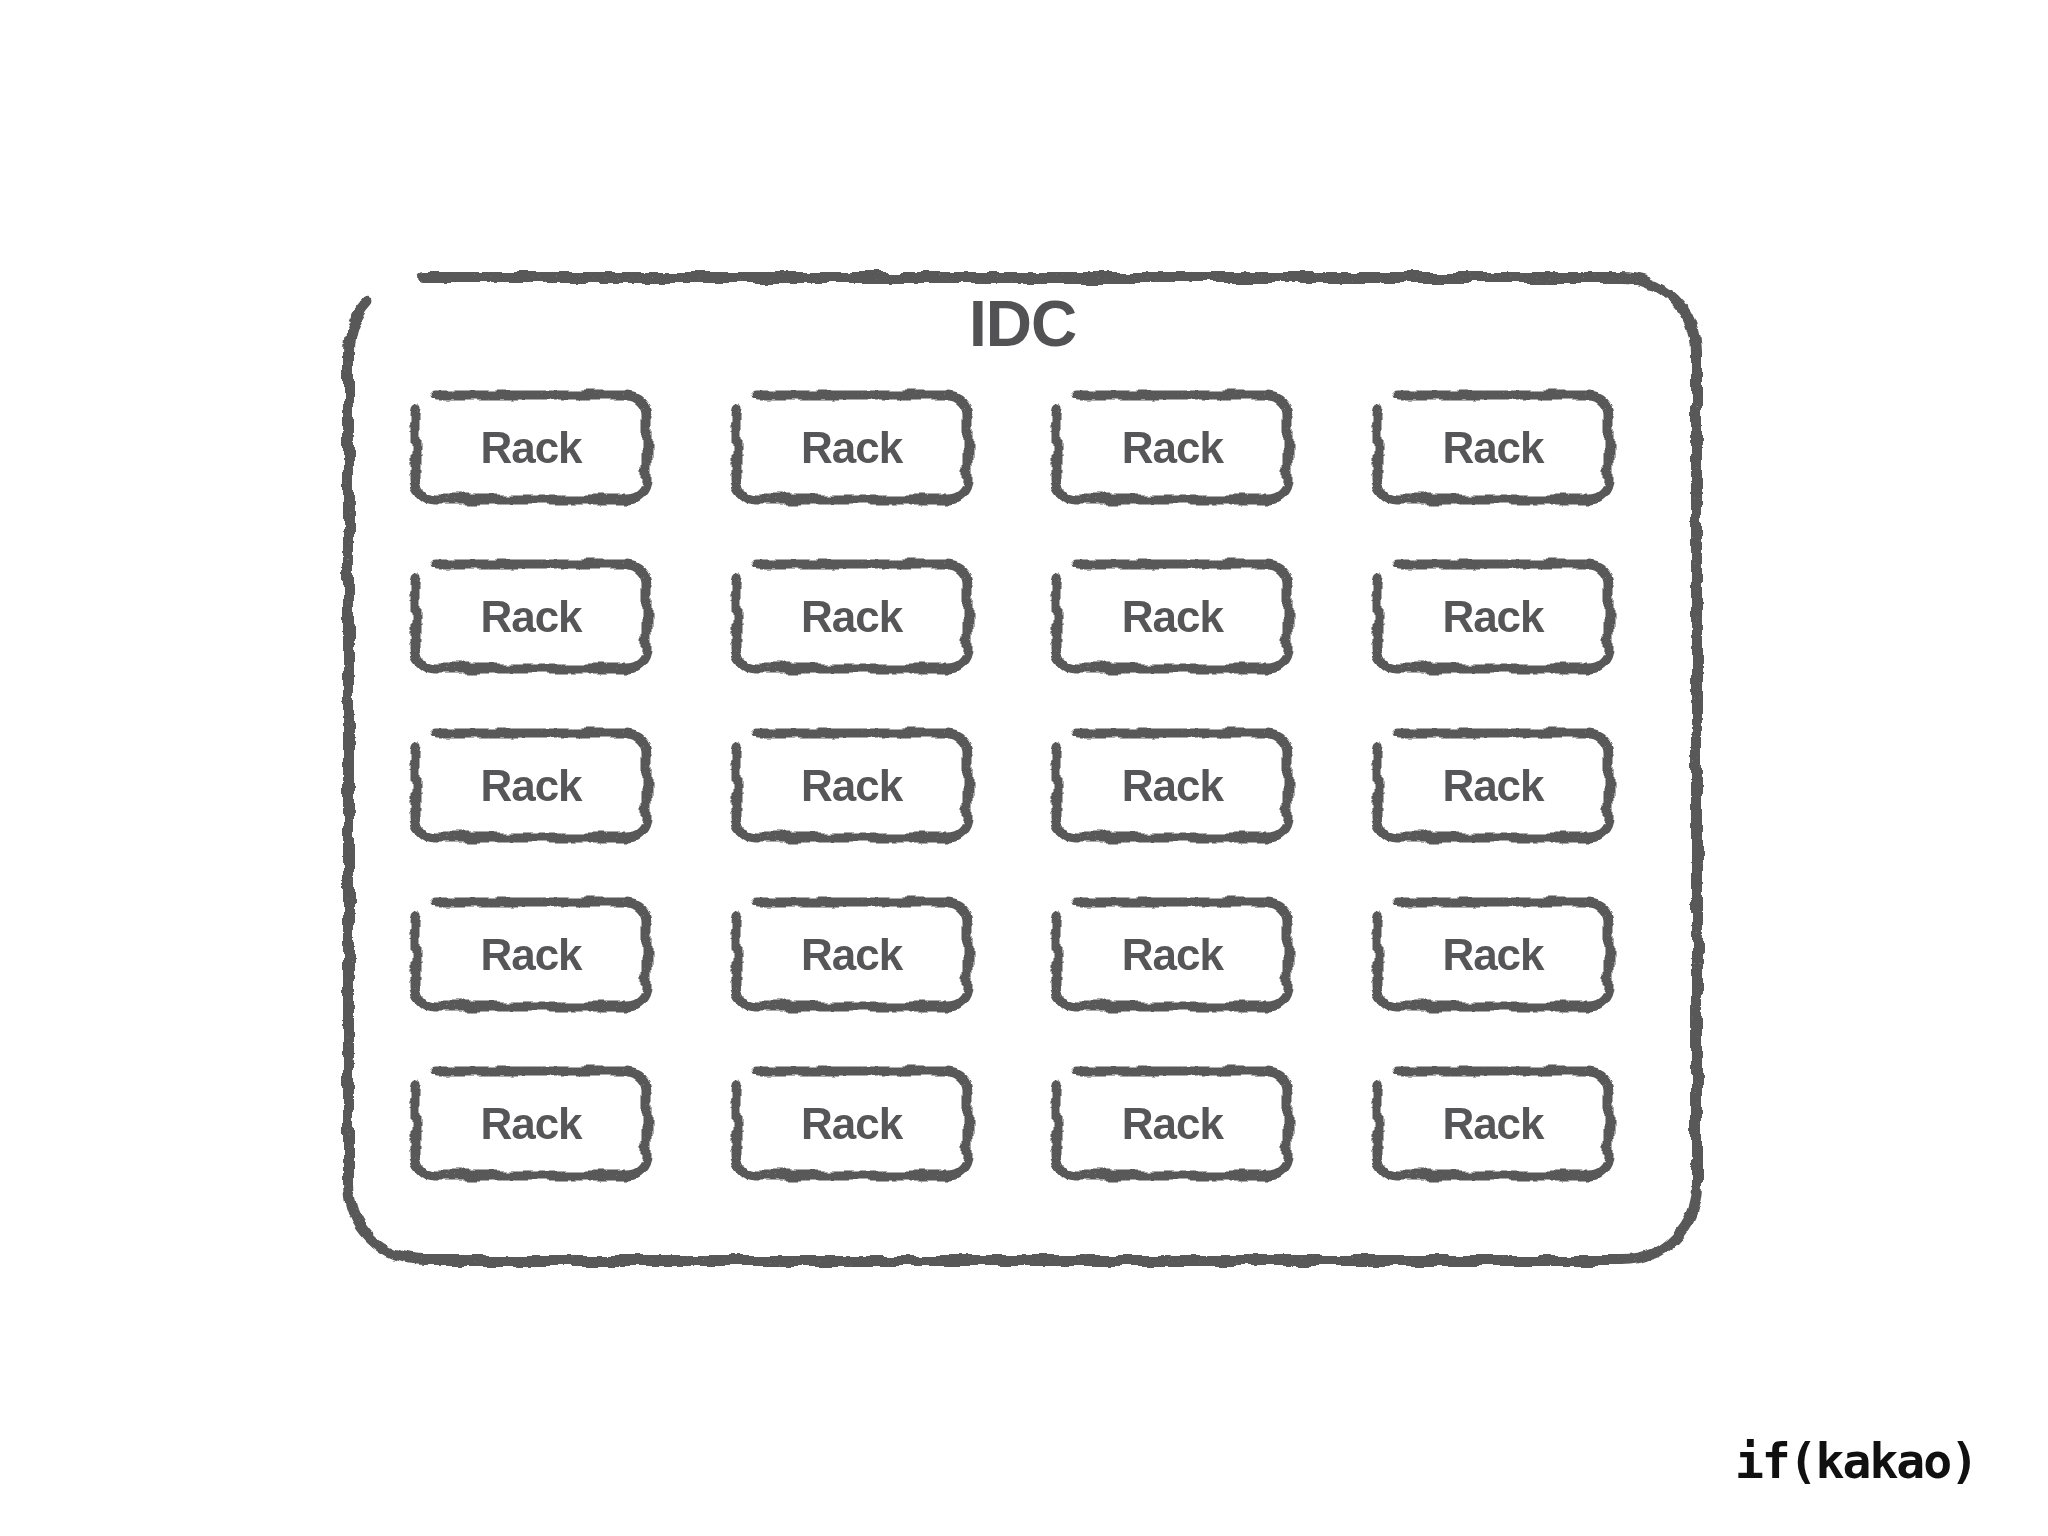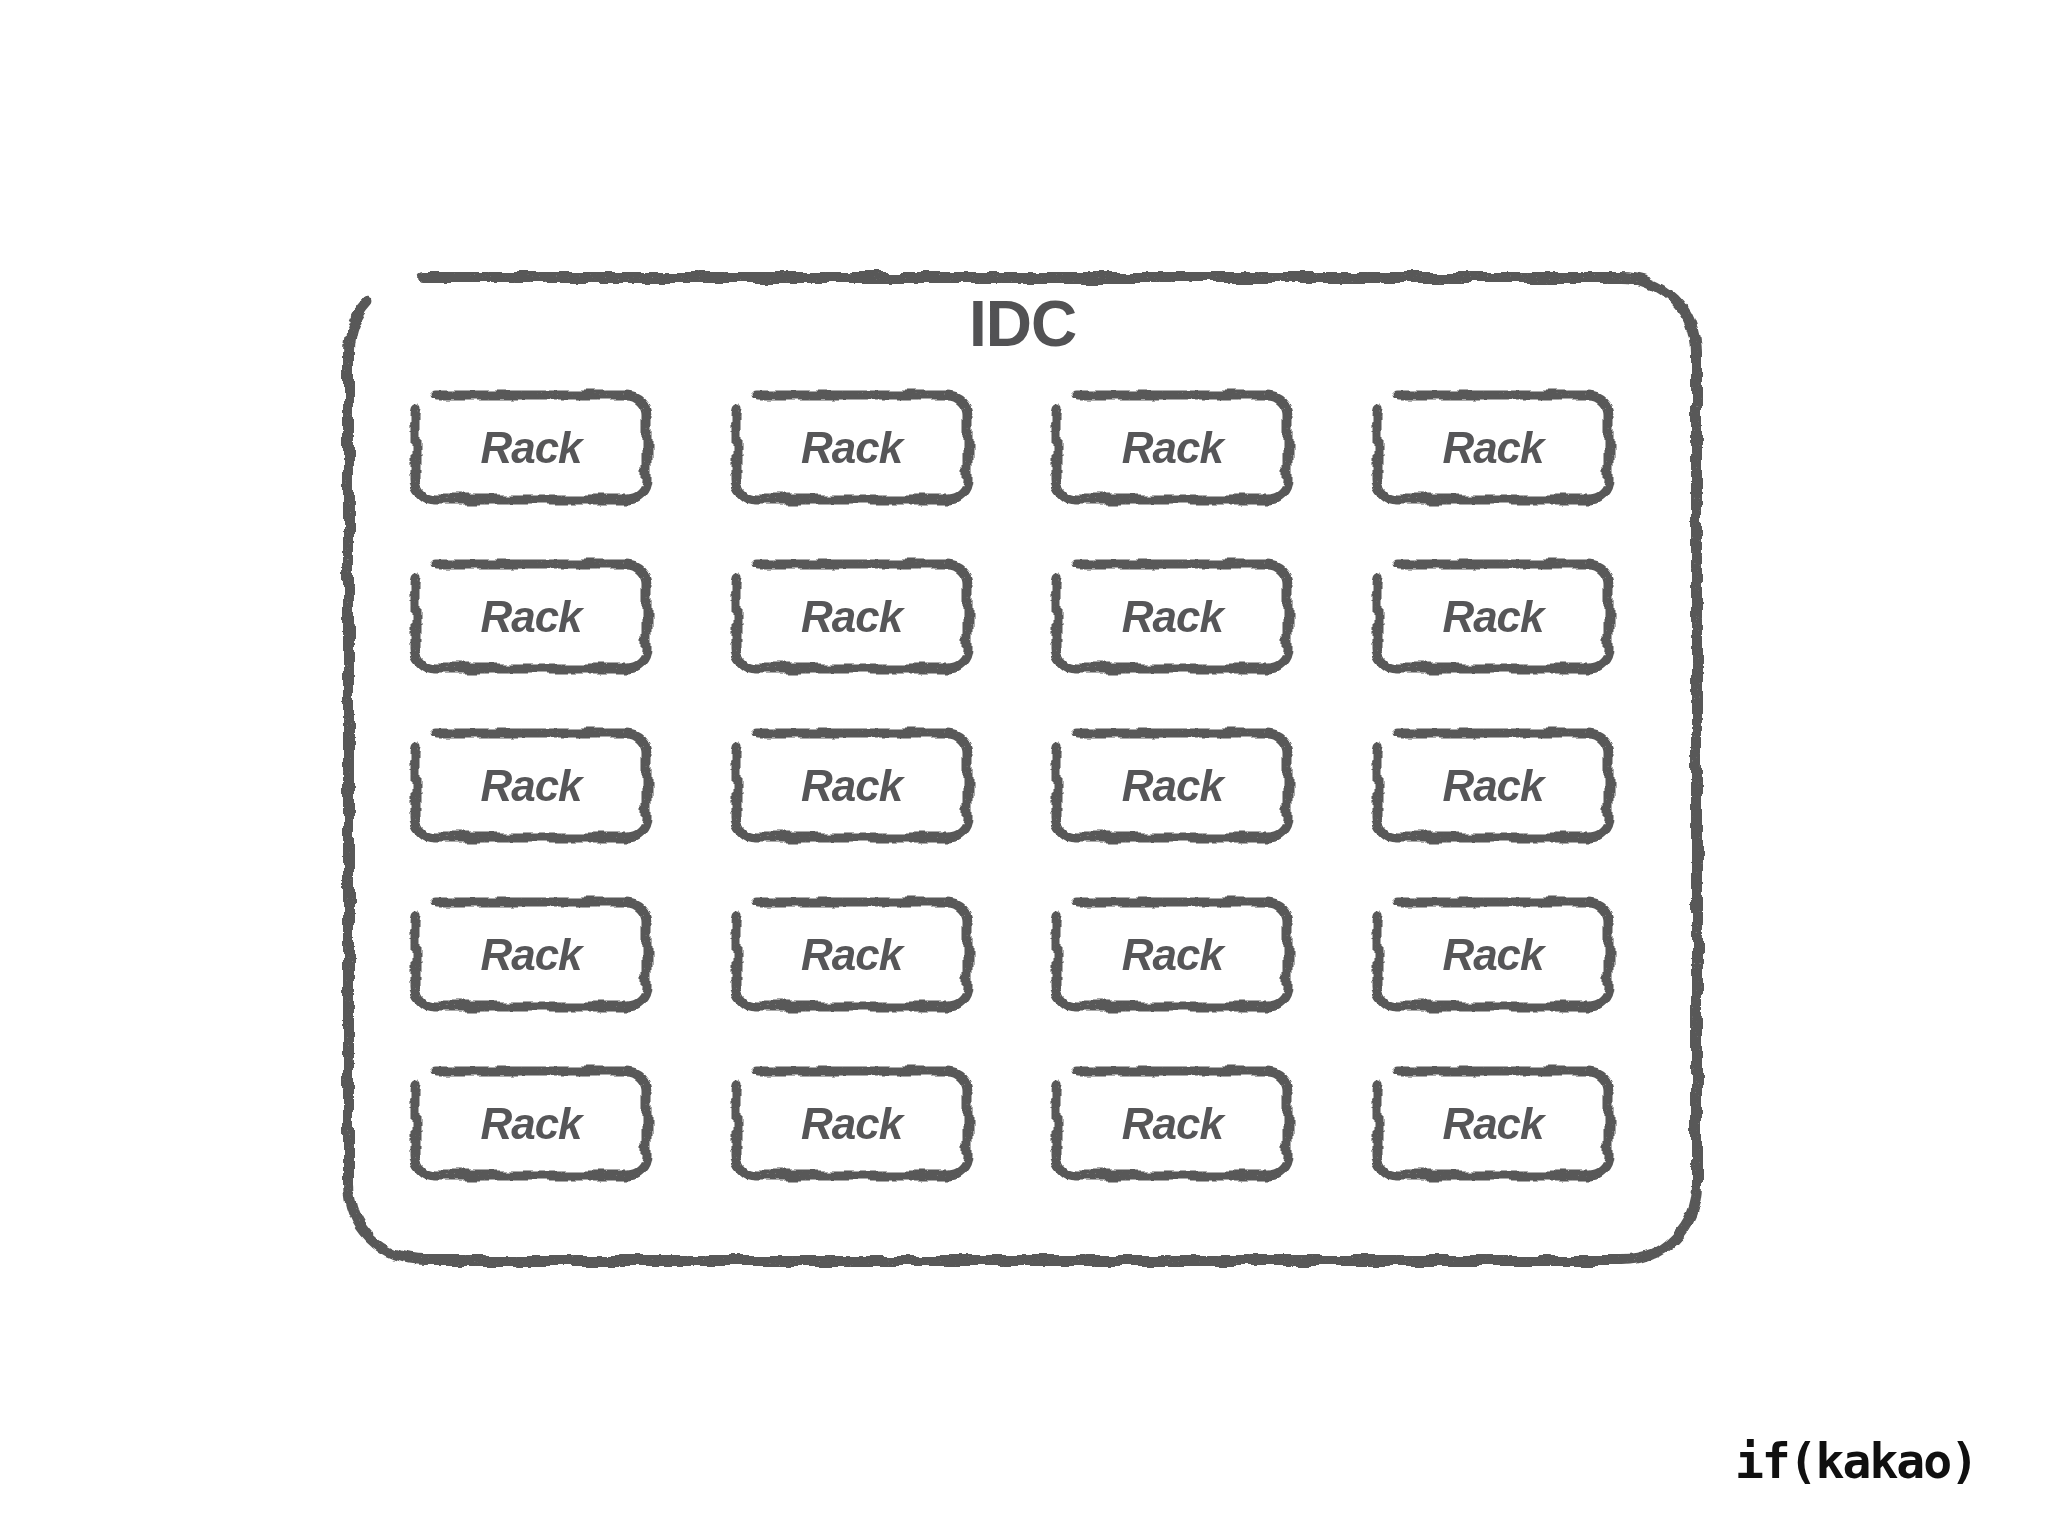--- a/index.html
+++ b/index.html
@@ -42,21 +42,20 @@
   }
   .rack-grid{
     position:relative;
     margin-top:34px;
     display:grid;
     grid-template-columns:repeat(4,242px);
     grid-auto-rows:115px;
     row-gap:54px;
     justify-content:space-between;
     padding:0 88px 0 67px;
-    font-style:italic;
   }
   .rack{position:relative;width:242px;height:115px;}
   .rack-label{
     position:absolute;inset:0;
     display:flex;align-items:center;justify-content:center;
     font-size:44px;
     font-weight:bold;
     letter-spacing:-1px;
     color:#565658;
   }

